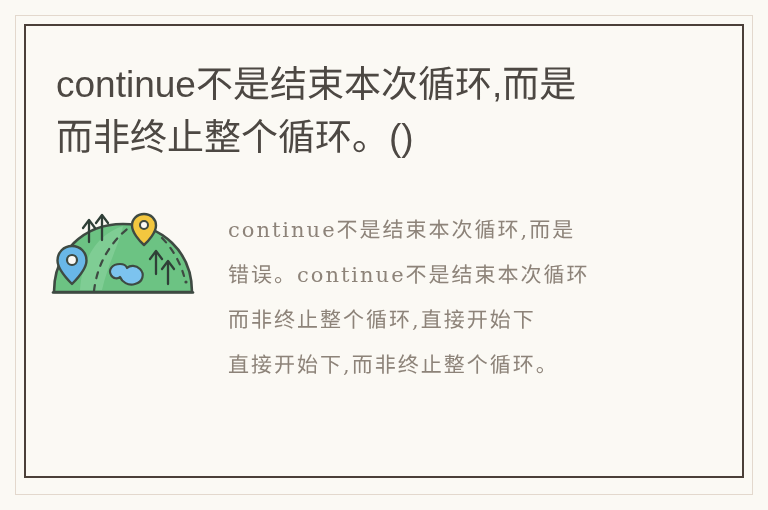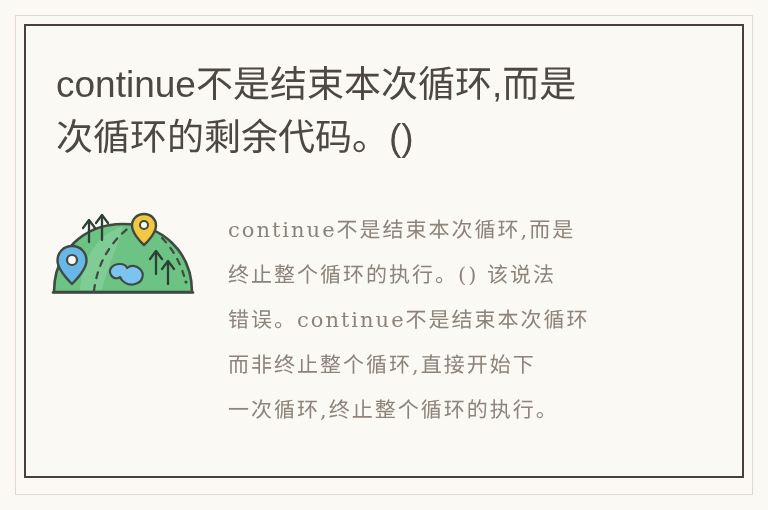--- a/index.html
+++ b/index.html
@@ -101,21 +101,21 @@
 </head>
 <body>
 
 <div id="page">
 
   <div class="frame-outer"></div>
   <div class="frame-inner"></div>
 
   <div class="title-block">
     <div class="title-line">continue不是结束本次循环,而是</div>
-    <div class="title-line">次循环的剩余代码。()</div>
+    <div class="title-line">而非终止整个循环。()</div>
   </div>
 
   <div class="content-row">
 
     <div class="illus">
       <svg viewBox="0 0 146 86" xmlns="http://www.w3.org/2000/svg" aria-hidden="true">
 
         <path d="M4 80 C4 40 34 12 73 12 C112 12 142 40 142 80 Z" fill="#6cc383" stroke="#3e4a42" stroke-width="2.6" stroke-linejoin="round"></path>
 
         <path d="M30 78 C32 46 48 22 73 14 C70 30 58 52 52 78 Z" fill="#86d09a" opacity="0.75"></path>
@@ -150,20 +150,19 @@
         <circle cx="22" cy="48" r="5" fill="#fbf9f4" stroke="#3e4a42" stroke-width="2.2"></circle>
 
         <path d="M94 2 C87 2 82 7 82 13.5 C82 20.5 89.5 29 94 33
                  C98.5 29 106 20.5 106 13.5 C106 7 101 2 94 2 Z" fill="#f3c73f" stroke="#3e4a42" stroke-width="2.4" stroke-linejoin="round"></path>
         <circle cx="94" cy="13" r="4" fill="#fbf9f4" stroke="#3e4a42" stroke-width="2"></circle>
       </svg>
     </div>
 
     <div class="body-block">
       <div class="body-line">continue不是结束本次循环,而是</div>
-      <div class="body-line">终止整个循环的执行。() 该说法</div>
       <div class="body-line">错误。continue不是结束本次循环</div>
       <div class="body-line">而非终止整个循环,直接开始下</div>
-      <div class="body-line">一次循环,终止整个循环的执行。</div>
+      <div class="body-line">直接开始下,而非终止整个循环。</div>
     </div>
 
   </div>
 </div>
 
 </body></html>

